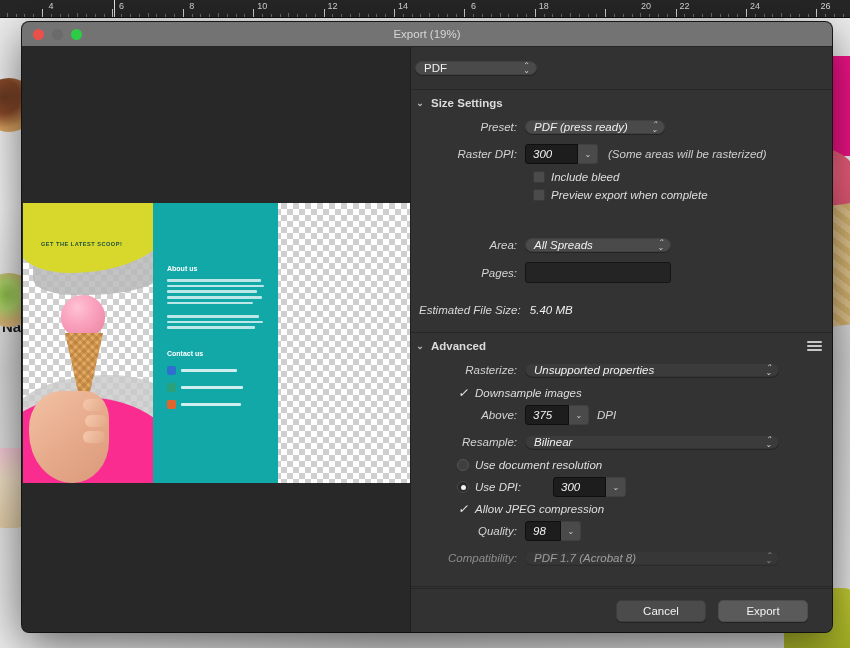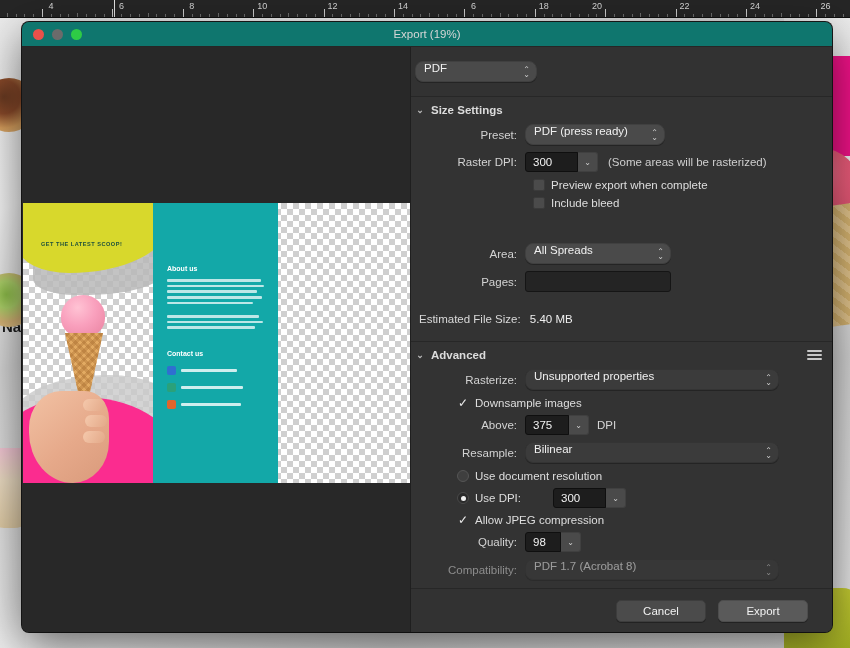--- a/index.html
+++ b/index.html
@@ -79,21 +79,21 @@
   .ruler .guide { position:absolute; top:0; bottom:0; width:1px; background:#e6e6e6; }
 
   
   .dialog {
     position:absolute; left:22px; top:22px; width:810px; height:610px;
     background:#323232; border-radius:7px; z-index:10;
     box-shadow: 0 14px 48px rgba(0,0,0,0.6), 0 0 0 1px #1b1b1b;
     overflow:hidden; display:flex; flex-direction:column;
   }
   .titlebar {
-    height:25px; background:#0f766e; border-bottom:1px solid #262626;
+    height:25px; background:#737373; border-bottom:1px solid #262626;
     display:flex; align-items:center; position:relative; flex:0 0 auto;
   }
   .lights { display:flex; gap:8px; padding-left:11px; }
   .light { width:11px; height:11px; border-radius:50%; }
   .light.red { background:#e8514a; }
   .light.yellow { background:#6b6b6b; }
   .light.green { background:#2ecb46; }
   .wtitle {
     position:absolute; left:0; right:0; text-align:center;
     font-size:11.5px; color:#d6d6d6; font-weight:normal; pointer-events:none;
@@ -214,29 +214,29 @@
     background:#333333; position:relative;
   }
   .sect + .sect { border-top:none; }
   .sect-head {
     display:flex; align-items:center; gap:6px; padding:7px 10px 6px 4px;
     font-size:11.5px; color:#dcdcdc; font-weight:bold;
   }
   .chev { font-size:9px; color:#b9b9b9; width:10px; text-align:center; }
   .burger { position:absolute; right:10px; top:8px; width:15px; display:flex; flex-direction:column; gap:2px; }
   .burger i { display:block; height:2px; background:#c8c8c8; border-radius:1px; }
-  .sect-body { padding:2px 10px 10px 4px; }
+  .sect-body { padding:2px 10px 10px 4px;font-style:italic; }
 
   .row { display:flex; align-items:center; margin-bottom:7px; min-height:20px; }
   .lbl { width:110px; text-align:right; padding-right:8px; font-size:11.5px; color:#d3d3d3; flex:0 0 auto; }
 
   
   .popup {
-    position:relative; height:21px; background:#4a4a4a; border-radius:8px;
-    display:flex; align-items:flex-start; padding:0 22px 0 8px;
+    position:relative; height:14px; background:#4a4a4a; border-radius:8px;
+    display:flex; align-items:center; padding:0 22px 0 8px;
     font-size:11.5px; color:#f0f0f0; border:1px solid #404040;
     box-shadow: 0 1px 0 rgba(0,0,0,.28);
   }
   .popup .stepper {
     position:absolute; right:6px; top:50%; transform:translateY(-50%);
     display:flex; flex-direction:column; line-height:5px; color:#cfcfcf; font-size:8px;
   }
   .dark-popup { background:#3b3b3b; border-color:#343434; }
   .numbox {
     height:20px; background:#1d1d1d; border:1px solid #0f0f0f; border-radius:3px 0 0 3px;
@@ -394,21 +394,21 @@
       <div class="tick major" style="left: 534.8px;"></div>
       <div class="rlabel" style="left: 543.8px;">18</div>
       <div class="tick minor" style="left: 543.6px; height: 3px;"></div>
       <div class="tick minor" style="left: 552.4px; height: 3px;"></div>
       <div class="tick minor" style="left: 561.2px; height: 3px;"></div>
       <div class="tick minor" style="left: 570px;"></div>
       <div class="tick minor" style="left: 578.8px; height: 3px;"></div>
       <div class="tick minor" style="left: 587.6px; height: 3px;"></div>
       <div class="tick minor" style="left: 596.4px; height: 3px;"></div>
       <div class="tick major" style="left: 605.2px;"></div>
-      <div class="rlabel" style="left: 597px;">20</div>
+      <div class="rlabel" style="left: 646px;">20</div>
       <div class="tick minor" style="left: 614px; height: 3px;"></div>
       <div class="tick minor" style="left: 622.8px; height: 3px;"></div>
       <div class="tick minor" style="left: 631.6px; height: 3px;"></div>
       <div class="tick minor" style="left: 640.4px;"></div>
       <div class="tick minor" style="left: 649.2px; height: 3px;"></div>
       <div class="tick minor" style="left: 658px; height: 3px;"></div>
       <div class="tick minor" style="left: 666.8px; height: 3px;"></div>
       <div class="tick major" style="left: 675.6px;"></div>
       <div class="rlabel" style="left: 684.6px;">22</div>
       <div class="tick minor" style="left: 684.4px; height: 3px;"></div>
@@ -537,26 +537,26 @@
                 <div class="lbl">Raster DPI:</div>
                 <div class="numgrp">
                   <div class="numbox" style="width:53px;">300</div>
                   <div class="numdrop">⌄</div>
                 </div>
                 <div class="hint">(Some areas will be rasterized)</div>
               </div>
 
               <div class="checkrow" style="margin-left:118px;">
                 <span class="cbox"></span>
-                <span class="cbox-lbl">Preview export when complete</span>
+                <span class="cbox-lbl">Include bleed</span>
               </div>
 
               <div class="checkrow" style="margin-left:118px;">
                 <span class="cbox"></span>
-                <span class="cbox-lbl">Include bleed</span>
+                <span class="cbox-lbl">Preview export when complete</span>
               </div>
 
               <div style="height:28px;"></div>
 
               <div class="row">
                 <div class="lbl">Area:</div>
                 <div class="popup" style="width:146px;">
                   <span>All Spreads</span>
                   <span class="stepper">
                       <span>⌃</span>

